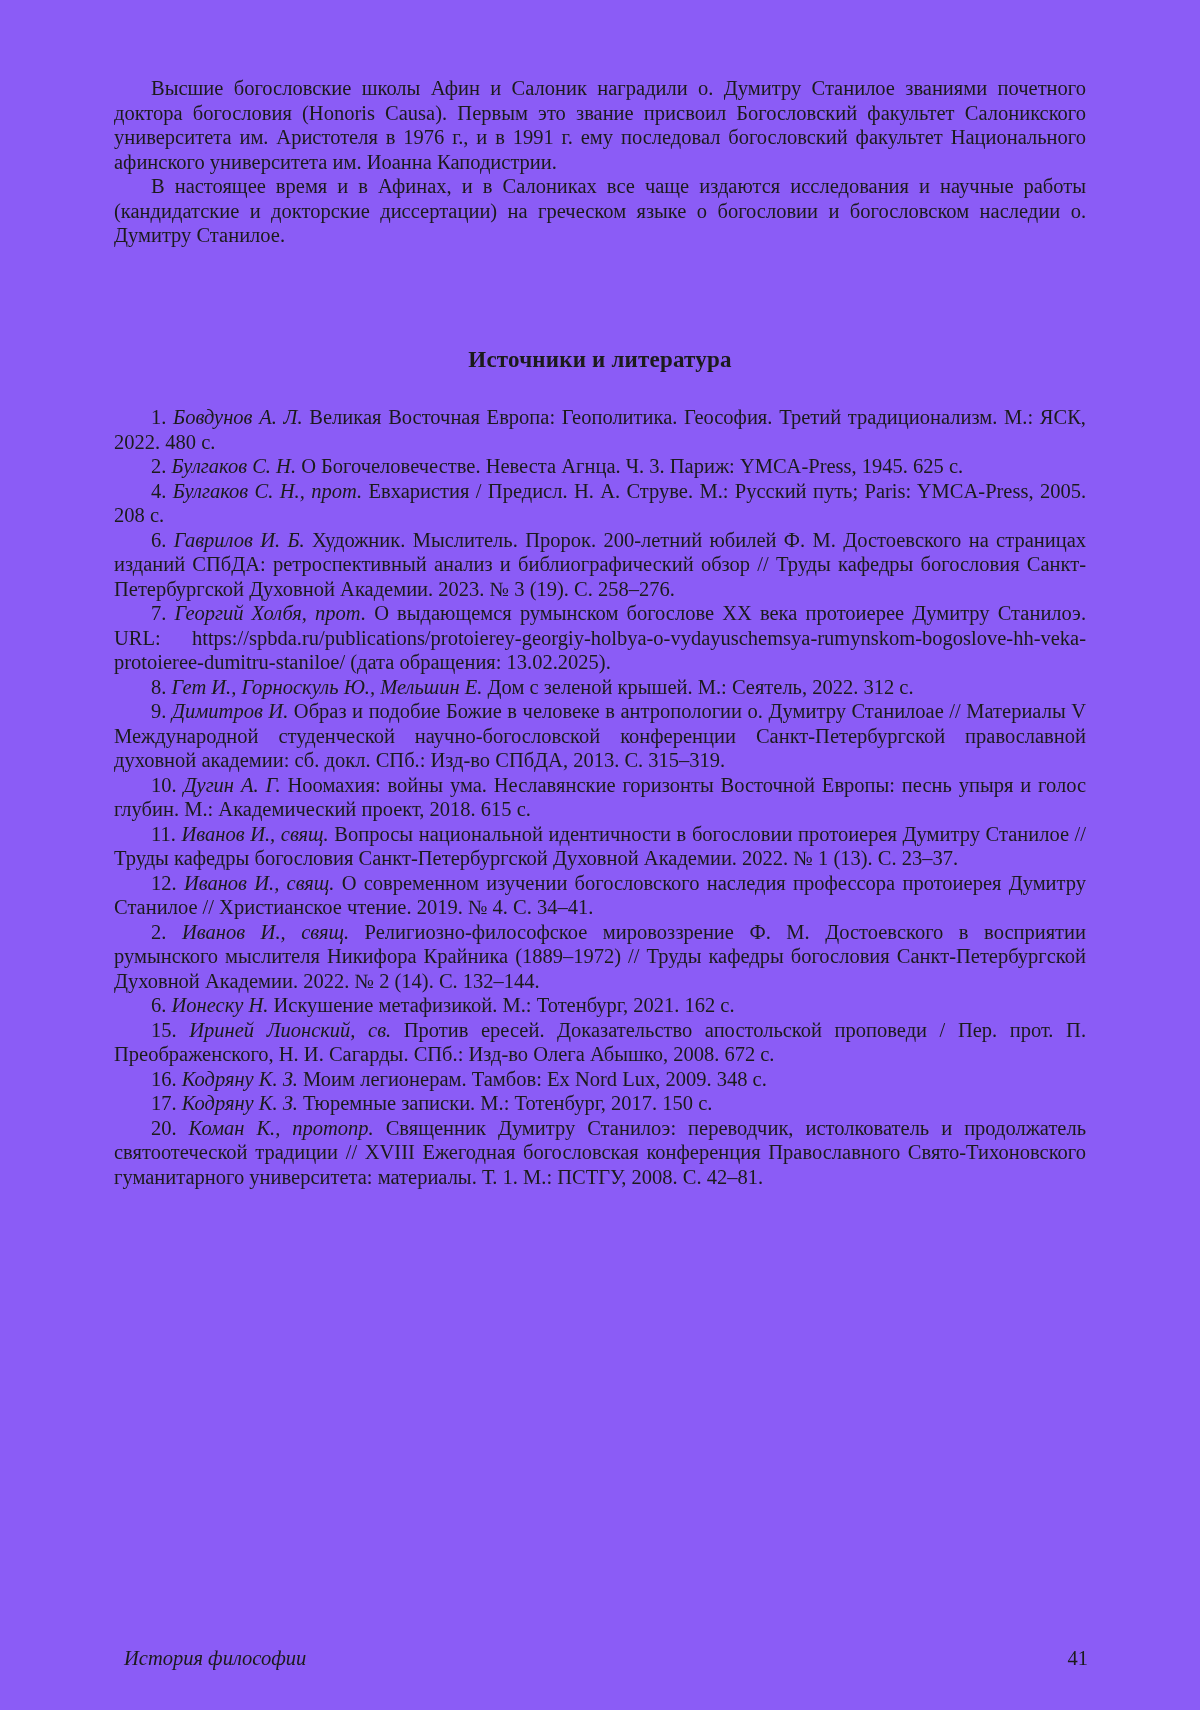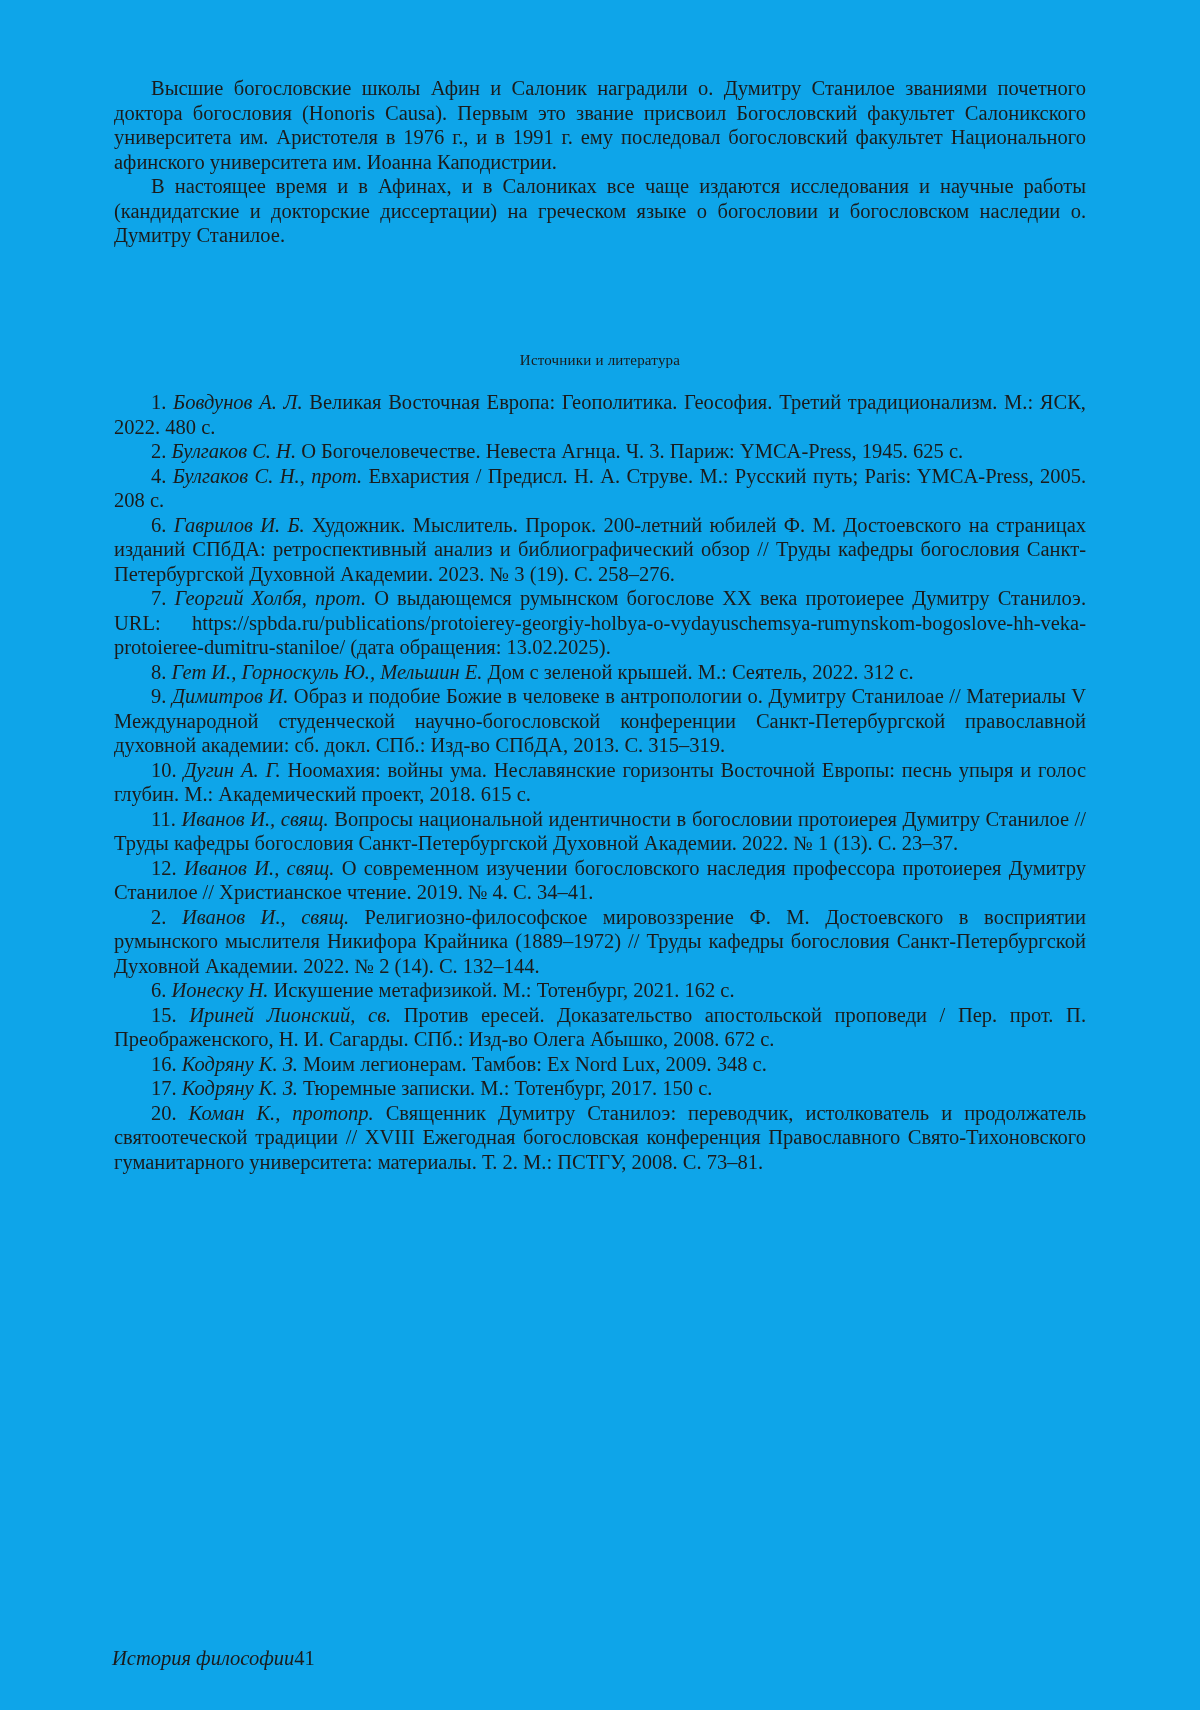--- a/index.html
+++ b/index.html
@@ -2,52 +2,52 @@
 <html lang="ru"><head>
 <meta charset="utf-8">
 <style>
   * { margin: 0; padding: 0; box-sizing: border-box; }
   html, body { background: #ffffff; }
   .page {
     position: relative;
     width: 1200px;
     height: 1710px;
     margin: 0 auto;
-    background: #0ea5e9;
+    background: #8b5cf6;
     font-family: "Liberation Serif", "DejaVu Serif", serif;
     font-size: 20.5px;
     line-height: 24.5px;
     color: #1b1b1b;
     overflow: hidden;
   }
   .content { padding: 76px 114px 0 114px; }
   .body-par, .bib-entry {
     text-align: justify;
     text-indent: 37px;
     hyphens: auto;
     -webkit-hyphens: auto;
     overflow-wrap: break-word;
   }
   .section-heading {
-    font-size: 15px;
-    font-weight: 400;
+    font-size: 23px;
+    font-weight: 700;
     text-align: center;
     text-indent: 0;
-    margin: 100px 0 18px 0;
+    margin: 100px 0 33px 0;
     letter-spacing: 0.2px;
   }
   .bib-num { }
   .bib-author { font-style: italic; margin-top: 20px; }
   .footer {
     position: absolute;
-    left: 112px;
+    left: 124px;
     right: 112px;
     top: 1646px;
     display: flex;
-    justify-content: flex-start;
+    justify-content: space-between;
     align-items: baseline;
   }
   .footer-title { font-style: italic; }
   .page-number { }
 </style>
 </head>
 <body>
 
 <div class="page">
   <div class="content">
@@ -82,21 +82,21 @@
   <p class="bib-entry"><span class="bib-num">2.</span> <span class="bib-author">Иванов И., свящ.</span> <span class="bib-text">Религиозно-философское мировоззрение Ф. М. Достоевского в восприятии румынского мыслителя Никифора Крайника (1889–1972) // Труды кафедры богословия Санкт-Петербургской Духовной Академии. 2022. № 2 (14). С. 132–144.</span></p>
 
   <p class="bib-entry"><span class="bib-num">6.</span> <span class="bib-author">Ионеску Н.</span> <span class="bib-text">Искушение метафизикой. М.: Тотенбург, 2021. 162 с.</span></p>
 
   <p class="bib-entry"><span class="bib-num">15.</span> <span class="bib-author">Ириней Лионский, св.</span> <span class="bib-text">Против ересей. Доказательство апостольской проповеди / Пер. прот. П. Преображенского, Н. И. Сагарды. СПб.: Изд-во Олега Абышко, 2008. 672 с.</span></p>
 
   <p class="bib-entry"><span class="bib-num">16.</span> <span class="bib-author">Кодряну К. З.</span> <span class="bib-text">Моим легионерам. Тамбов: Ex Nord Lux, 2009. 348 с.</span></p>
 
   <p class="bib-entry"><span class="bib-num">17.</span> <span class="bib-author">Кодряну К. З.</span> <span class="bib-text">Тюремные записки. М.: Тотенбург, 2017. 150 с.</span></p>
 
-  <p class="bib-entry"><span class="bib-num">20.</span> <span class="bib-author">Коман К., протопр.</span> <span class="bib-text">Священник Думитру Станилоэ: переводчик, истолкователь и продолжатель святоотеческой традиции // XVIII Ежегодная богословская конференция Православного Свято-Тихоновского гуманитарного университета: материалы. Т. 2. М.: ПСТГУ, 2008. С. 73–81.</span></p>
+  <p class="bib-entry"><span class="bib-num">20.</span> <span class="bib-author">Коман К., протопр.</span> <span class="bib-text">Священник Думитру Станилоэ: переводчик, истолкователь и продолжатель святоотеческой традиции // XVIII Ежегодная богословская конференция Православного Свято-Тихоновского гуманитарного университета: материалы. Т. 1. М.: ПСТГУ, 2008. С. 42–81.</span></p>
 </div>
   </div>
 
   <div class="footer">
     <span class="footer-title">История философии</span>
     <span class="page-number">41</span>
   </div>
 </div>
 
 </body></html>

